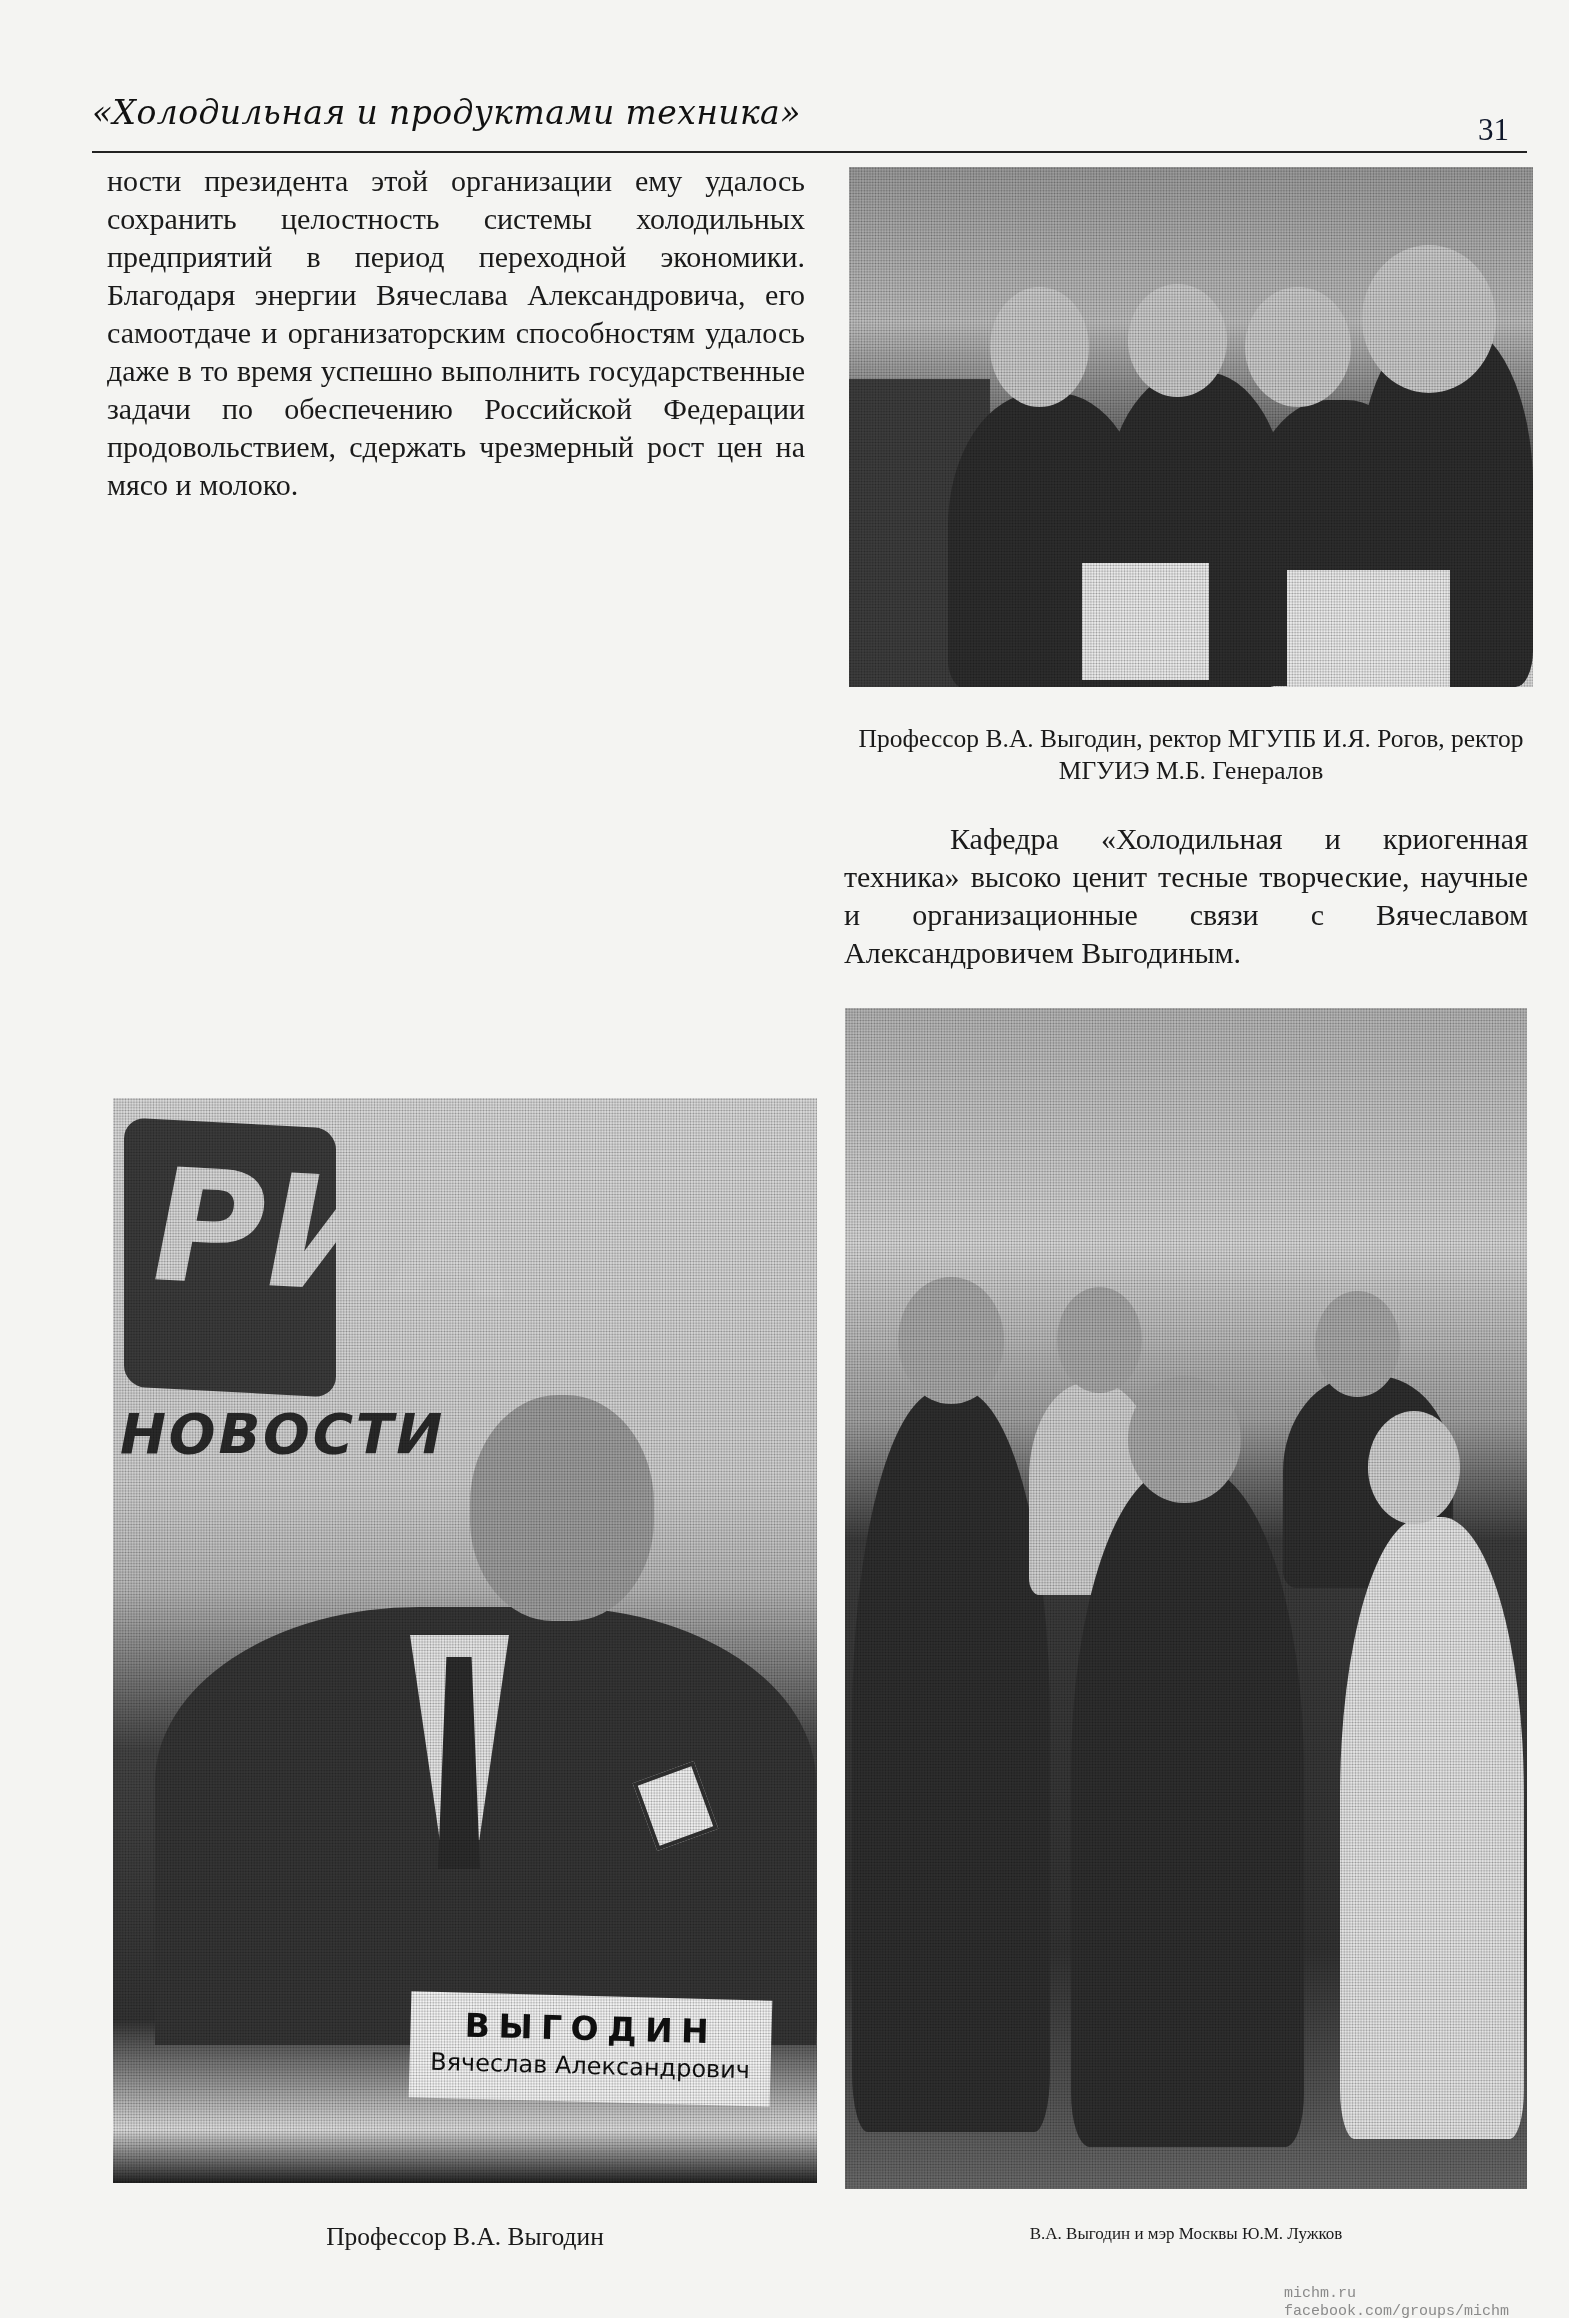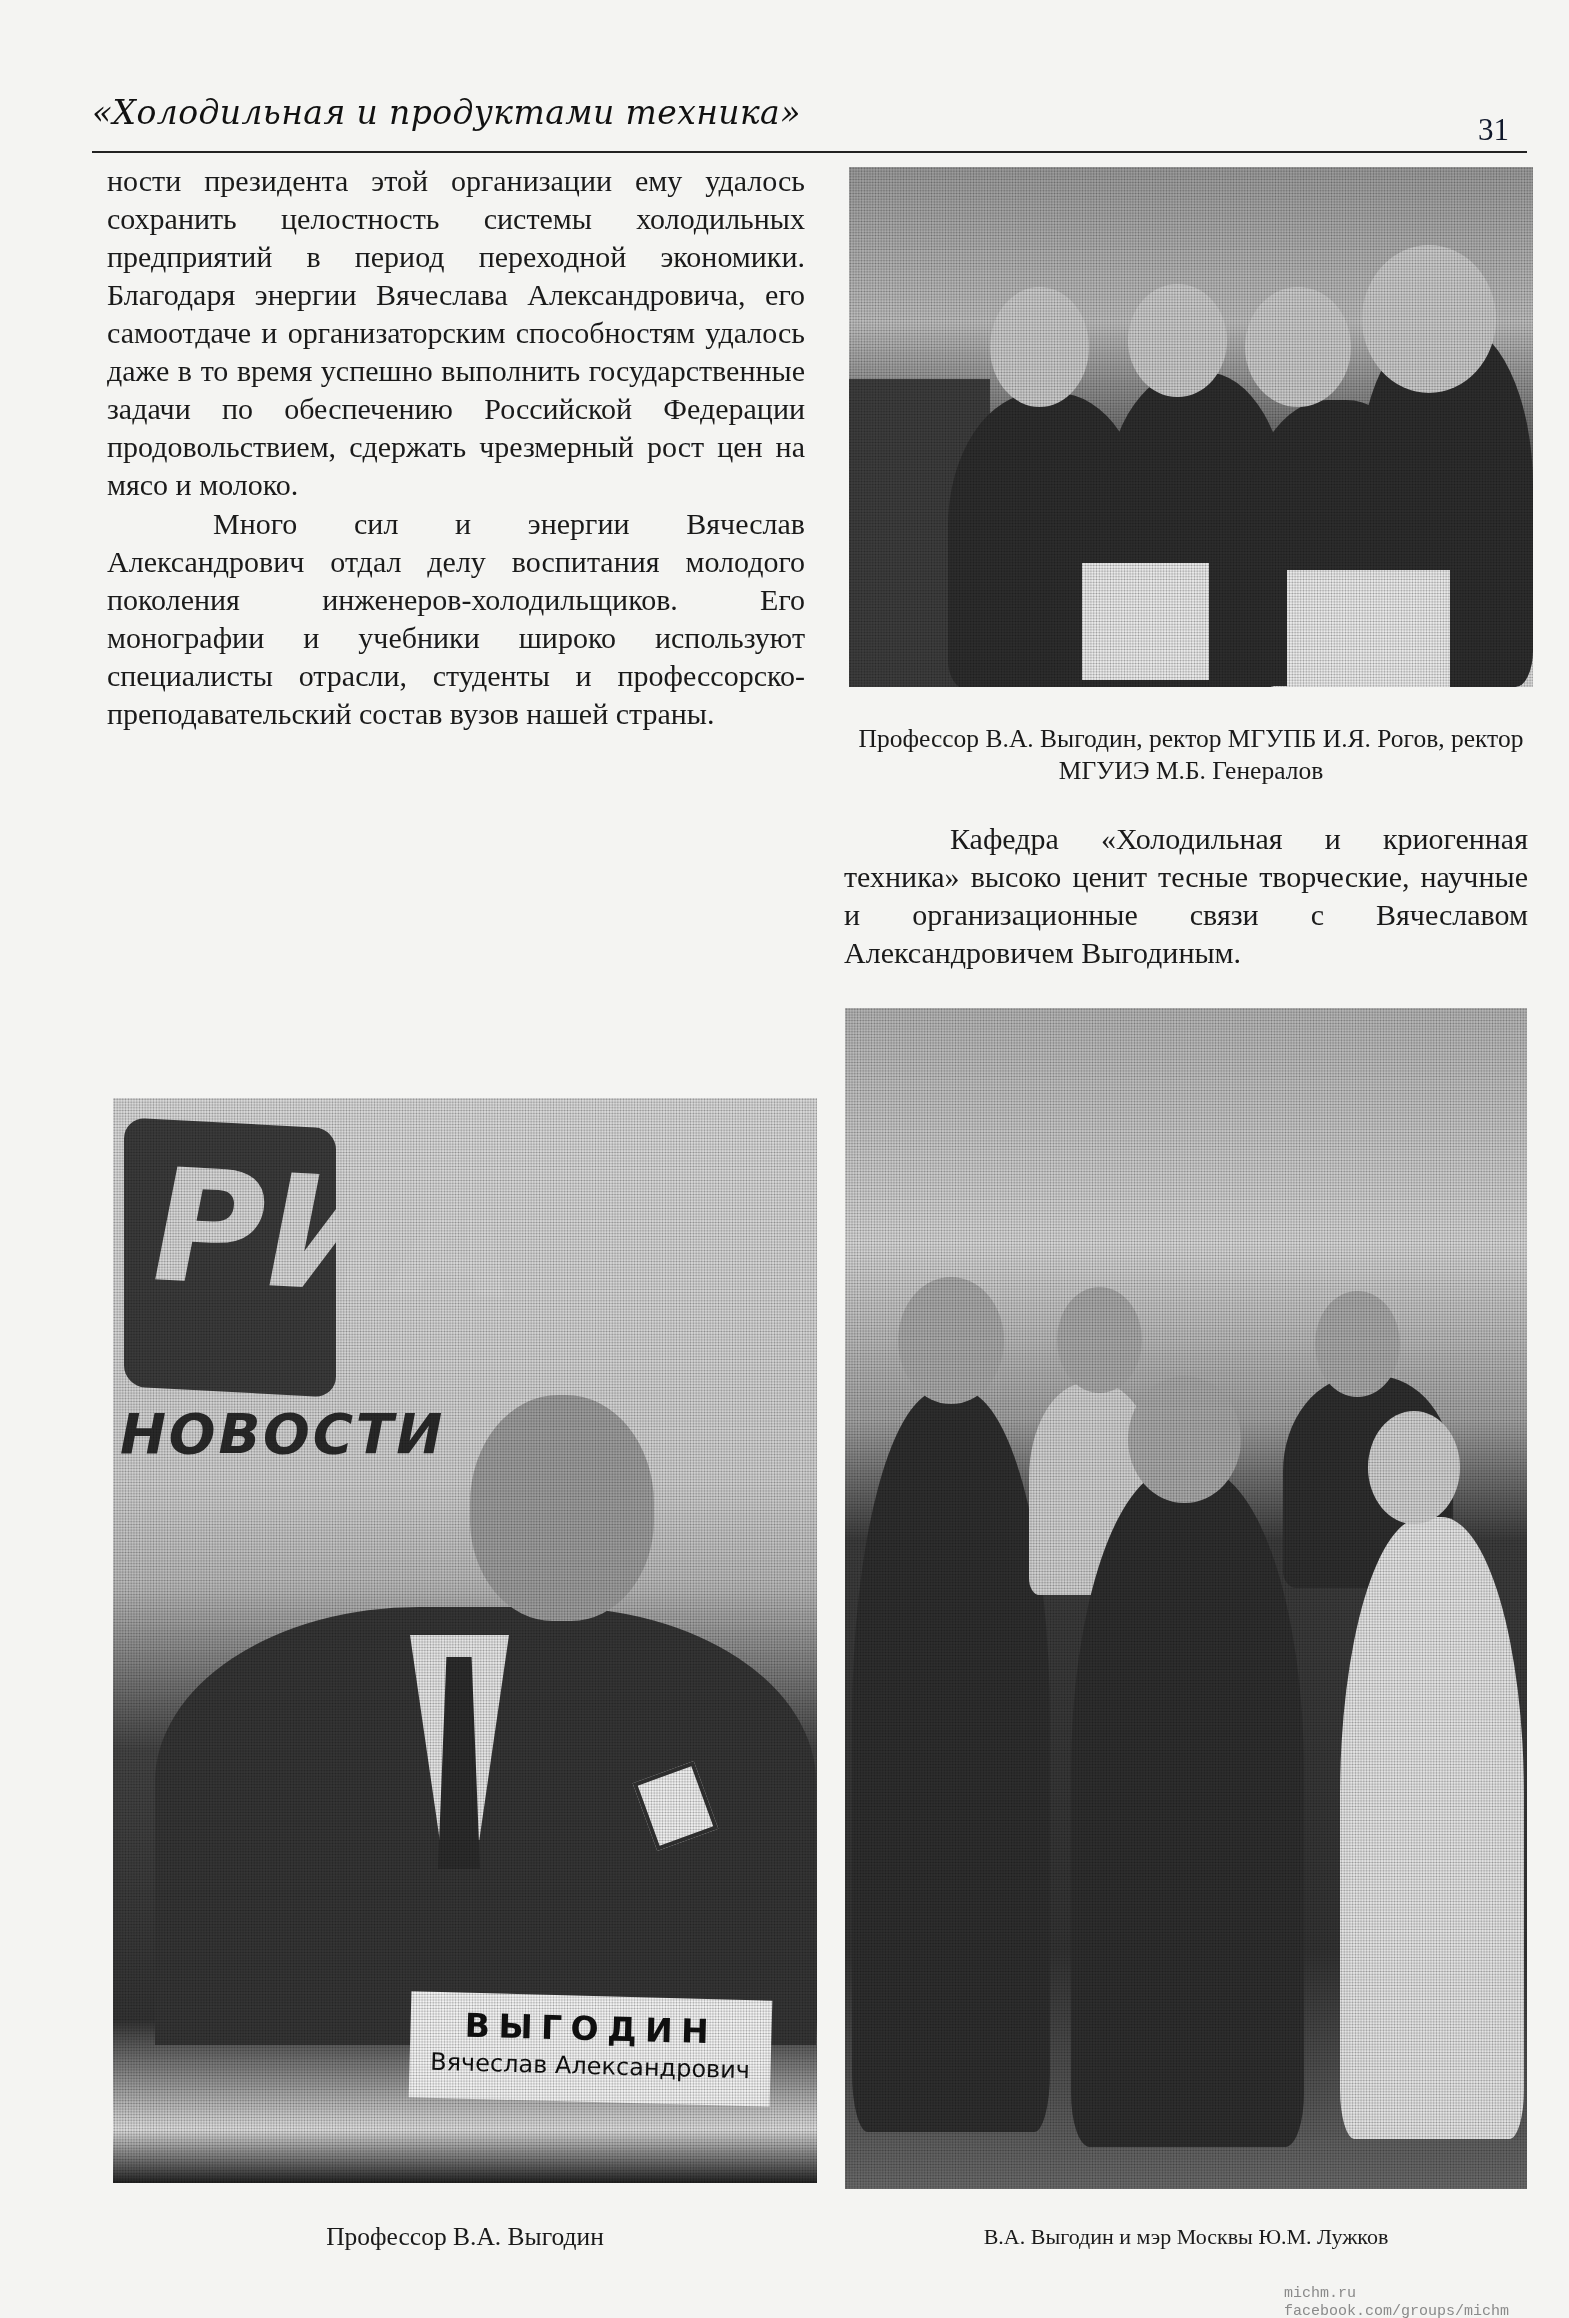--- a/index.html
+++ b/index.html
@@ -117,38 +117,37 @@
   .person.light { background: #e2e2e2; }
   .head {
     position: absolute; border-radius: 50%; background: #a8a8a8;
   }
   .caption-bl {
     position: absolute; left: 113px; top: 2222px; width: 704px;
     text-align: center; font-size: 25.5px;
   }
   .caption-br {
     position: absolute; left: 845px; top: 2224px; width: 682px;
-    text-align: center; font-size: 22px;
+    text-align: center; font-size: 17px;
   }
   .watermark {
     position: absolute; left: 1284px; top: 2285px;
     font-family: "Liberation Mono", "DejaVu Sans Mono", monospace;
     font-size: 15px; line-height: 18.4px; color: #8a8a8a;
   }
 </style>
 </head>
 <body>
 
 <div class="header-title">«Холодильная и продуктами техника»</div>
 <div class="page-number">31</div>
 <div class="header-rule"></div>
 
 <div class="col-left col-text">
   <p>ности президента этой организации ему удалось сохранить целостность системы холодильных предприятий в период переходной экономики. Благодаря энергии Вячеслава Александровича, его самоотдаче и организаторским способностям удалось даже в то время успешно выполнить государственные задачи по обеспечению Российской Федерации продовольствием, сдержать чрезмерный рост цен на мясо и молоко.</p>
-  <p class="indent">Много сил и энергии Вячеслав Александрович отдал делу воспитания молодого поколения инженеров-холодильщиков. Его монографии и учебники широко используют специалисты отрасли, студенты и профессорско-преподавательский состав вузов нашей страны.</p>
 </div>
 
 <div class="photo photo-top">
   <div class="figure" style="left:0;top:212px;width:141px;height:308px;background:#3d3d3d;border-radius:0;"></div>
   <div class="figure" style="left:99px;top:226px;width:198px;height:297px;"></div>
   <div class="face" style="left:141px;top:120px;width:99px;height:120px;"></div>
   <div class="figure" style="left:255px;top:205px;width:184px;height:315px;"></div>
   <div class="face" style="left:279px;top:117px;width:99px;height:113px;"></div>
   <div class="figure" style="left:396px;top:233px;width:184px;height:286px;"></div>
   <div class="face" style="left:396px;top:120px;width:106px;height:120px;"></div>

